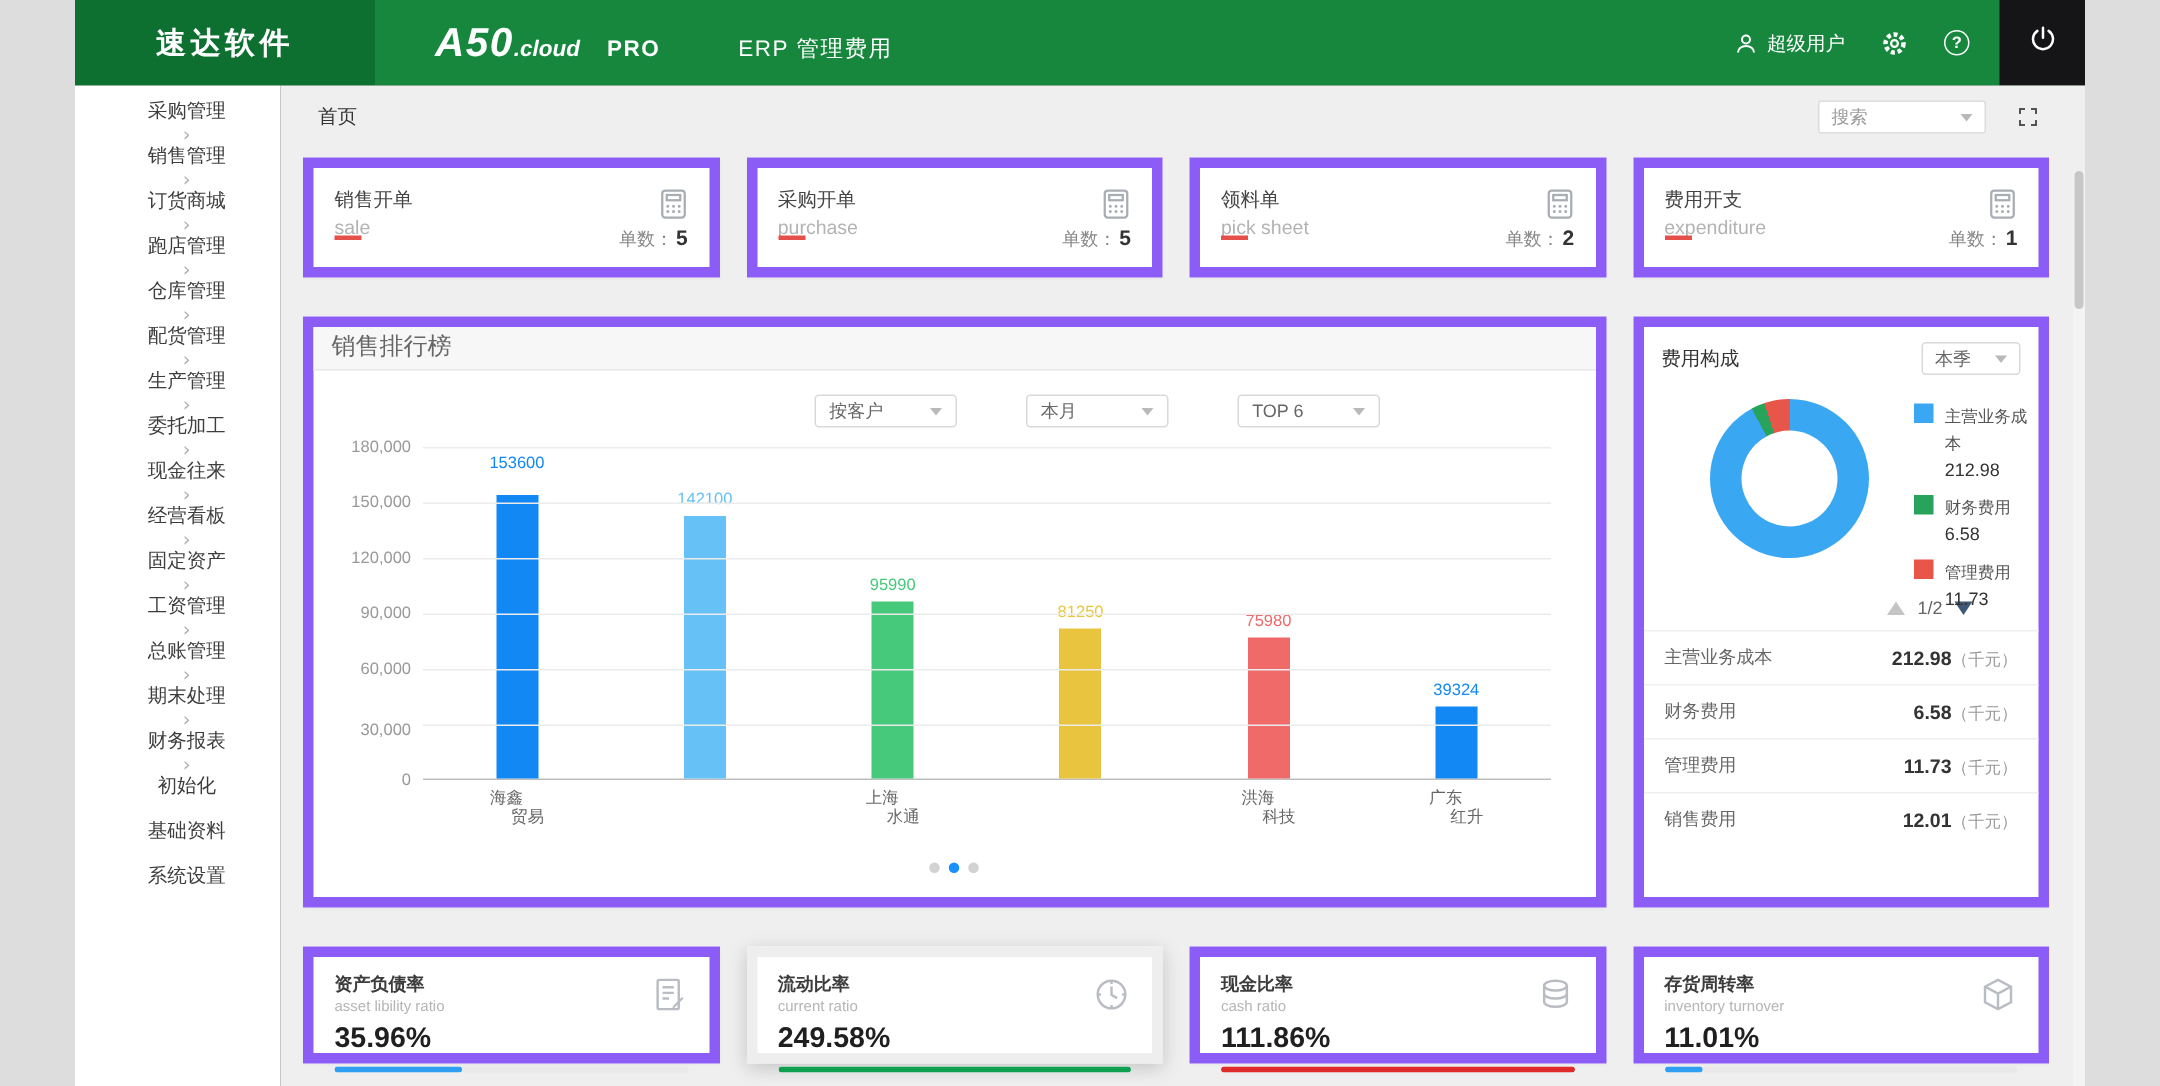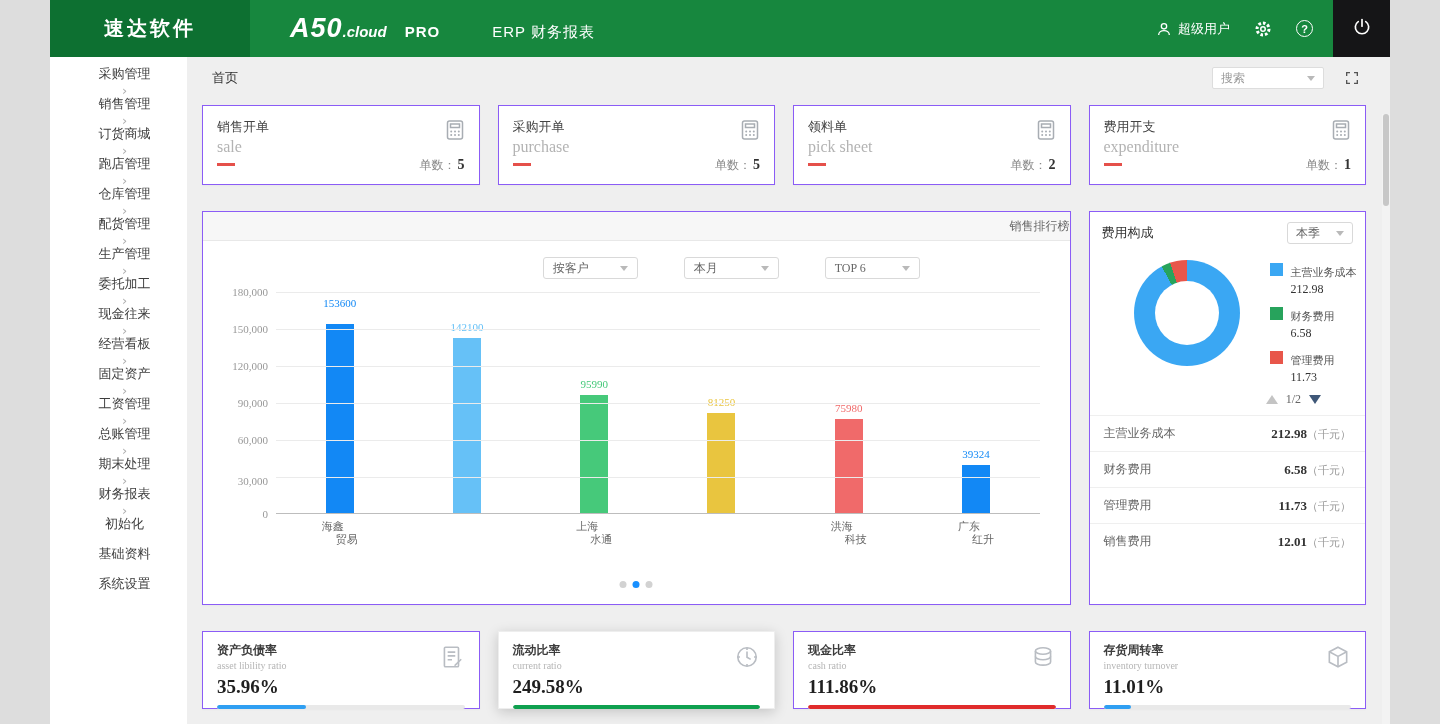--- a/index.html
+++ b/index.html
@@ -28,36 +28,36 @@
 
   
   .main { position:absolute; top:57px; left:137px; right:0; bottom:0; background:#efefef; }
   .topbar { display:flex; align-items:center; padding:10px 16px 0 25px; }
   .topbar .home { font-size:13px; color:#333; cursor:pointer; }
   .searchbox { margin-left:auto; width:112px; height:22px; background:#fff; border:1px solid #ddd; border-radius:2px; display:flex; align-items:center; justify-content:space-between; padding:0 8px; font-size:12px; color:#9a9a9a; cursor:pointer;text-align:center; }
   .tri-dn-sm { width:0; height:0; border-left:4px solid transparent; border-right:4px solid transparent; border-top:5px solid #b9b9b9; }
   .fs-btn { margin-left:20px; margin-right:14px; cursor:pointer; display:flex; }
 
   .grid4 { display:grid; grid-template-columns:repeat(4,1fr); gap:18px; margin:0 24px 0 15px; }
-  .card { background:#fff; border:1px solid #8b5cf6; box-shadow:0 1px 2px rgba(0,0,0,0.03);font-family:Liberation Serif, serif; }
+  .card { background:#fff; border:7px solid #8b5cf6; box-shadow:0 1px 2px rgba(0,0,0,0.03); }
 
   
   .stats-row { margin-top:16px; }
   .stat-card { position:relative; height:80px; padding:12px 14px; cursor:pointer; }
   .stat-title { font-size:13px; color:#444; }
-  .stat-sub { font-size:16px; color:#b3b3b3; margin-top:2px; }
+  .stat-sub { font-size:13px; color:#b3b3b3; margin-top:2px; }
   .stat-dash { position:absolute; left:14px; bottom:18px; width:18px; height:3px; background:#e5504a; }
   .stat-icon { position:absolute; top:12px; right:12px; }
   .stat-count { position:absolute; right:14px; bottom:10px; font-size:12px; color:#888; }
   .stat-count b { font-size:14px; color:#333; margin-left:2px; }
 
   
   .mid-row { margin-top:26px; }
   .chart-card { grid-column:1 / span 3; height:394px; position:relative; }
-  .chart-hd { height:29px; line-height:28px; background:#f7f7f7; border-bottom:1px solid #e8e8e8; font-size:12px; color:#666; padding-left:12px;text-align:right; }
+  .chart-hd { height:29px; line-height:28px; background:#f7f7f7; border-bottom:1px solid #e8e8e8; font-size:16px; color:#666; padding-left:12px; }
   .filters { position:absolute; top:45px; left:0; right:0; display:flex; justify-content:center; gap:46px; padding-left:190px; }
   .fsel { width:95px; height:22px; border:1px solid #d9d9d9; border-radius:3px; background:#fff; display:flex; align-items:center; justify-content:space-between; padding:0 9px; font-size:12px; color:#666; cursor:pointer; }
   .plot { position:absolute; left:73px; right:30px; top:80px; height:222px; border-bottom:1px solid #bdbdbd; }
   .gline { position:absolute; left:0; right:0; height:1px; background:#ebebeb; }
   .ylab { position:absolute; left:-66px; width:58px; text-align:right; font-size:11px; color:#999; }
   .bars { position:absolute; inset:0; display:flex; }
   .slot { flex:1; position:relative; }
   .bar { position:absolute; bottom:0; left:50%; transform:translateX(-50%); width:28px; }
   .bval { position:absolute; left:50%; transform:translateX(-50%); font-size:11px; white-space:nowrap; }
   .xlab { position:absolute; top:100%; left:0; right:0; text-align:center; font-size:11px; color:#666; padding-top:7px; line-height:13px; }
@@ -108,21 +108,21 @@
 <body>
 
 <div class="page">
 
   <header class="hdr">
     <div class="logo">速达软件</div>
     <div class="brand">
       <span class="a50">A50</span>
       <span class="cloud">.cloud</span>
       <span class="pro">PRO</span>
-      <span class="sys">ERP 财务报表</span>
+      <span class="sys">ERP 管理费用</span>
     </div>
     <div class="hdr-right">
       <span class="hdr-user">
         <span class="hicon">
           <svg width="16" height="16" viewBox="0 0 24 24" fill="none" stroke="#fff" stroke-width="2">
               <circle cx="12" cy="8" r="4"></circle>
               <path d="M4 21c0-4 3.6-6.5 8-6.5s8 2.5 8 6.5"></path>
             </svg>
         </span>
         <span>超级用户</span>

